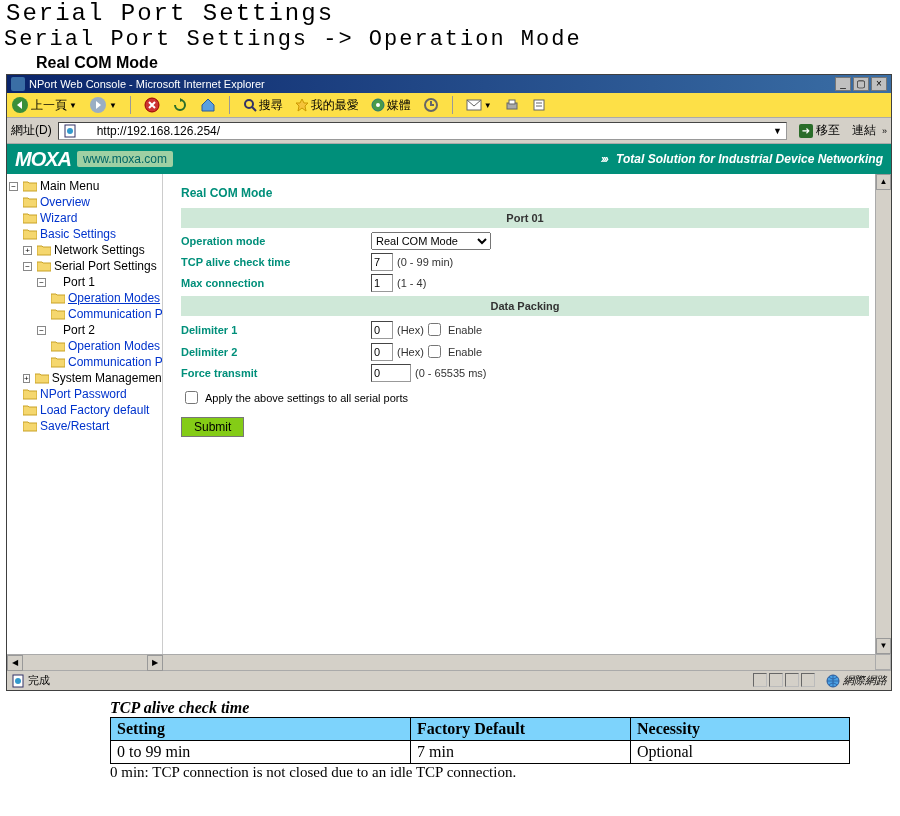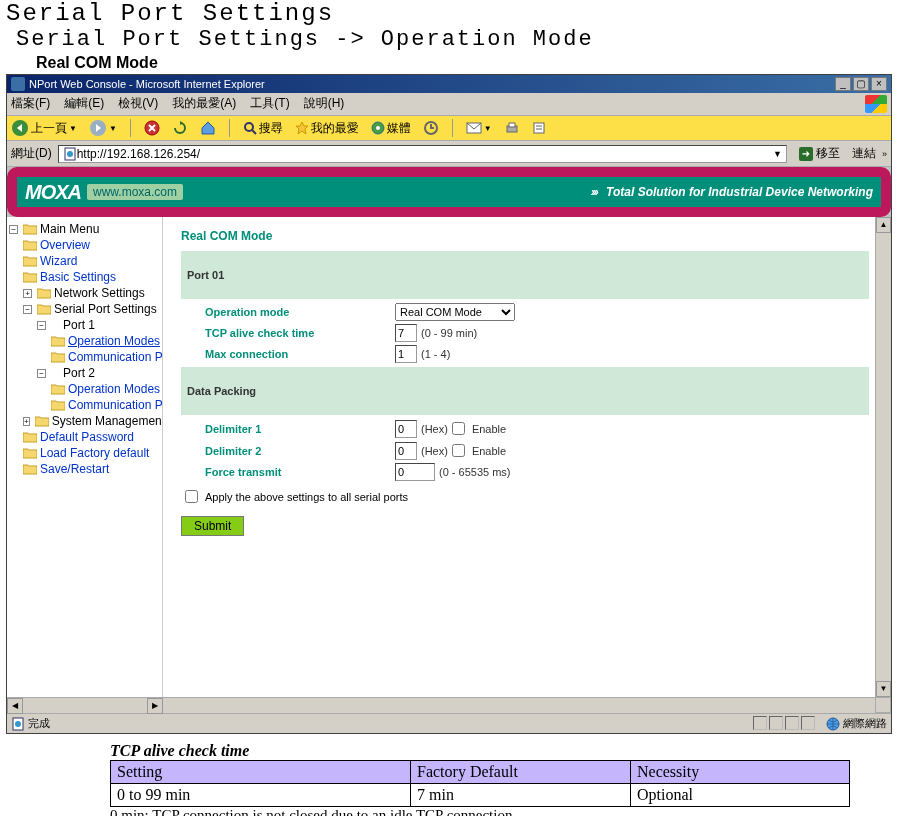--- a/index.html
+++ b/index.html
@@ -15,21 +15,21 @@
     font-family: "Courier New", monospace;
     font-size: 24px;
     letter-spacing: 2px;
     padding: 0 6px;
     margin: 0;
   }
   .doc-sub {
     font-family: "Courier New", monospace;
     font-size: 22px;
     letter-spacing: 2px;
-    padding: 0 16px;
+    padding: 0 4px;
     margin: 0;
   }
   .mode-label {
     font-weight: bold;
     font-size: 16px;
     margin-left: 36px;
     margin-top: 2px;
   }
   
   .browser-window {
@@ -88,21 +88,21 @@
   .toolbar svg { flex-shrink:0; }
   .addrbar {
     background:#d4d0c8;
     border-bottom:1px solid #aaa;
     padding:3px 4px;
     display:flex; gap:6px; align-items:center;
     font-size:12px;
   }
   .addrbar .addr-field {
     background:#fff; border:1px inset #999;
-    flex:1; padding:1px 4px; display:flex; align-items:center; gap:0;
+    flex:1; padding:1px 4px; display:flex; align-items:center; gap:20px;
     font-size:12px;
   }
   .addrbar .go-btn {
     padding:1px 6px; display:flex; align-items:center; gap:3px;
   }
   .addrbar .go-arrow {
     width:14px;height:14px;background:#2a6d2a;border-radius:2px;
     display:flex;align-items:center;justify-content:center;color:#fff;font-size:10px;
   }
   
@@ -163,29 +163,29 @@
     flex:1; padding:8px 6px 8px 18px;
     font-size:12px;
   }
   .section-title {
     color:#008f7a; font-weight:bold; font-size:12px;
     margin:4px 0 8px 0;
   }
   .section-bar {
     background:#cfe8d8;
     font-weight:bold; font-size:11px; color:#333;
-    padding:18px 6px; margin:4px 0;
+    padding:4px 6px; margin:4px 0;text-align:center;
   }
   .form-row {
     display:flex; align-items:center;
     margin:3px 0;
   }
   .form-row .flabel {
     width:190px;
-    color:#008f7a; font-weight:bold; font-size:11px;margin-left:24px;
+    color:#008f7a; font-weight:bold; font-size:11px;
   }
   .form-row input[type=text]{
     background:#fff;border:1px inset #999;height:18px;
     font-size:11px;padding:0 2px;
   }
   .form-row .hint { margin-left:4px; font-size:11px; color:#333;}
   .form-row select {
     font-size:11px; height:18px;
   }
   .apply-row {
@@ -211,21 +211,21 @@
     border-top:1px solid #aaa;
     display:flex; justify-content:space-between;
   }
   .scrollbar-h .sb-btn { width:16px; height:16px;}
   .statusbar {
     background:#d4d0c8; border-top:1px solid #aaa;
     padding:2px 4px; font-size:11px;
     display:flex; justify-content:space-between;
   }
   .statusbar .zone {
-    display:flex; gap:11px;
+    display:flex; gap:11px;font-style:italic;
   }
   .statusbar .zone .divs { display:flex; gap:2px;}
   .statusbar .zone .divs span{ width:14px;height:14px;border:1px inset #bbb;}
   .statusbar .globe { display:flex; align-items:center; gap:3px;text-align:center;}
   
   .para-title {
     font-style:italic; font-weight:bold; font-size:16px;
     font-family:"Times New Roman",serif;
     margin-left:110px; margin-top:6px;
   }
@@ -235,22 +235,22 @@
     width: 740px;
     font-family:"Times New Roman",serif;
     font-size:16px;
   }
   table.info th, table.info td {
     border:1px solid #000;
     padding:2px 6px;
     text-align:left;
   }
   table.info th {
-    background:#c4b5fd;
-    font-weight:normal;
+    background:#7dd3fc;
+    font-weight:bold;
   }
   .footnote {
     font-family:"Times New Roman",serif;
     font-size:15px;
     margin-left:110px;
   }
 </style>
 </head>
 <body>
 
@@ -265,31 +265,20 @@
       <span class="ie-icon"></span>
       <span>NPort Web Console - Microsoft Internet Explorer</span>
     </div>
     <div class="winbtns">
       <div class="wb">_</div>
       <div class="wb">▢</div>
       <div class="wb">×</div>
     </div>
   </div>
 
-  <div class="menubar">
-    <div class="menuitems">
-      <span>檔案(F)</span>
-      <span>編輯(E)</span>
-      <span>檢視(V)</span>
-      <span>我的最愛(A)</span>
-      <span>工具(T)</span>
-      <span>說明(H)</span>
-    </div>
-    <div class="win-logo"></div>
-  </div>
 
   <div class="toolbar">
     <div class="tb-btn">
       <svg width="18" height="18" viewBox="0 0 18 18">
           <circle cx="9" cy="9" r="8" fill="#3a8f3a"></circle>
           <path d="M11 5 L6 9 L11 13 Z" fill="#fff"></path>
         </svg>
       <span>上一頁</span>
       <span style="font-size:8px;">▼</span>
     </div>
@@ -379,21 +368,21 @@
       <span style="margin-left:auto;font-size:9px;">▼</span>
     </div>
     <div class="go-btn">
       <span class="go-arrow">➜</span>
       <span>移至</span>
     </div>
     <span>連結</span>
     <span style="font-size:9px;">»</span>
   </div>
 
-  <div style="background:#be185d;padding:10px;border-radius:10px;">
+  <div style="background:#be185d;padding:0;border-radius:10px;">
   <div class="banner">
     <div class="logo">
       <span class="moxa">MOXA</span>
       <span class="url">www.moxa.com</span>
     </div>
     <div class="tag">
       <span class="arrows">›››</span>
       <span>Total Solution for Industrial Device Networking</span>
     </div>
   </div>
@@ -503,21 +492,21 @@
             </svg>
           </span>
         <span class="lbl">System Management</span>
       </div>
       <div class="tree-item tree-indent1 link">
         <span class="tree-icon">
             <svg width="14" height="12" viewBox="0 0 14 12">
               <path d="M0 2 h5 l1 1 h8 v8 h-14 z" fill="#f5d76e" stroke="#c9a227"></path>
             </svg>
           </span>
-        <span class="lbl">Default Password</span>
+        <span class="lbl">NPort Password</span>
       </div>
       <div class="tree-item tree-indent1 link">
         <span class="tree-icon">
             <svg width="14" height="12" viewBox="0 0 14 12">
               <path d="M0 2 h5 l1 1 h8 v8 h-14 z" fill="#f5d76e" stroke="#c9a227"></path>
             </svg>
           </span>
         <span class="lbl">Load Factory default</span>
       </div>
       <div class="tree-item tree-indent1 link">

